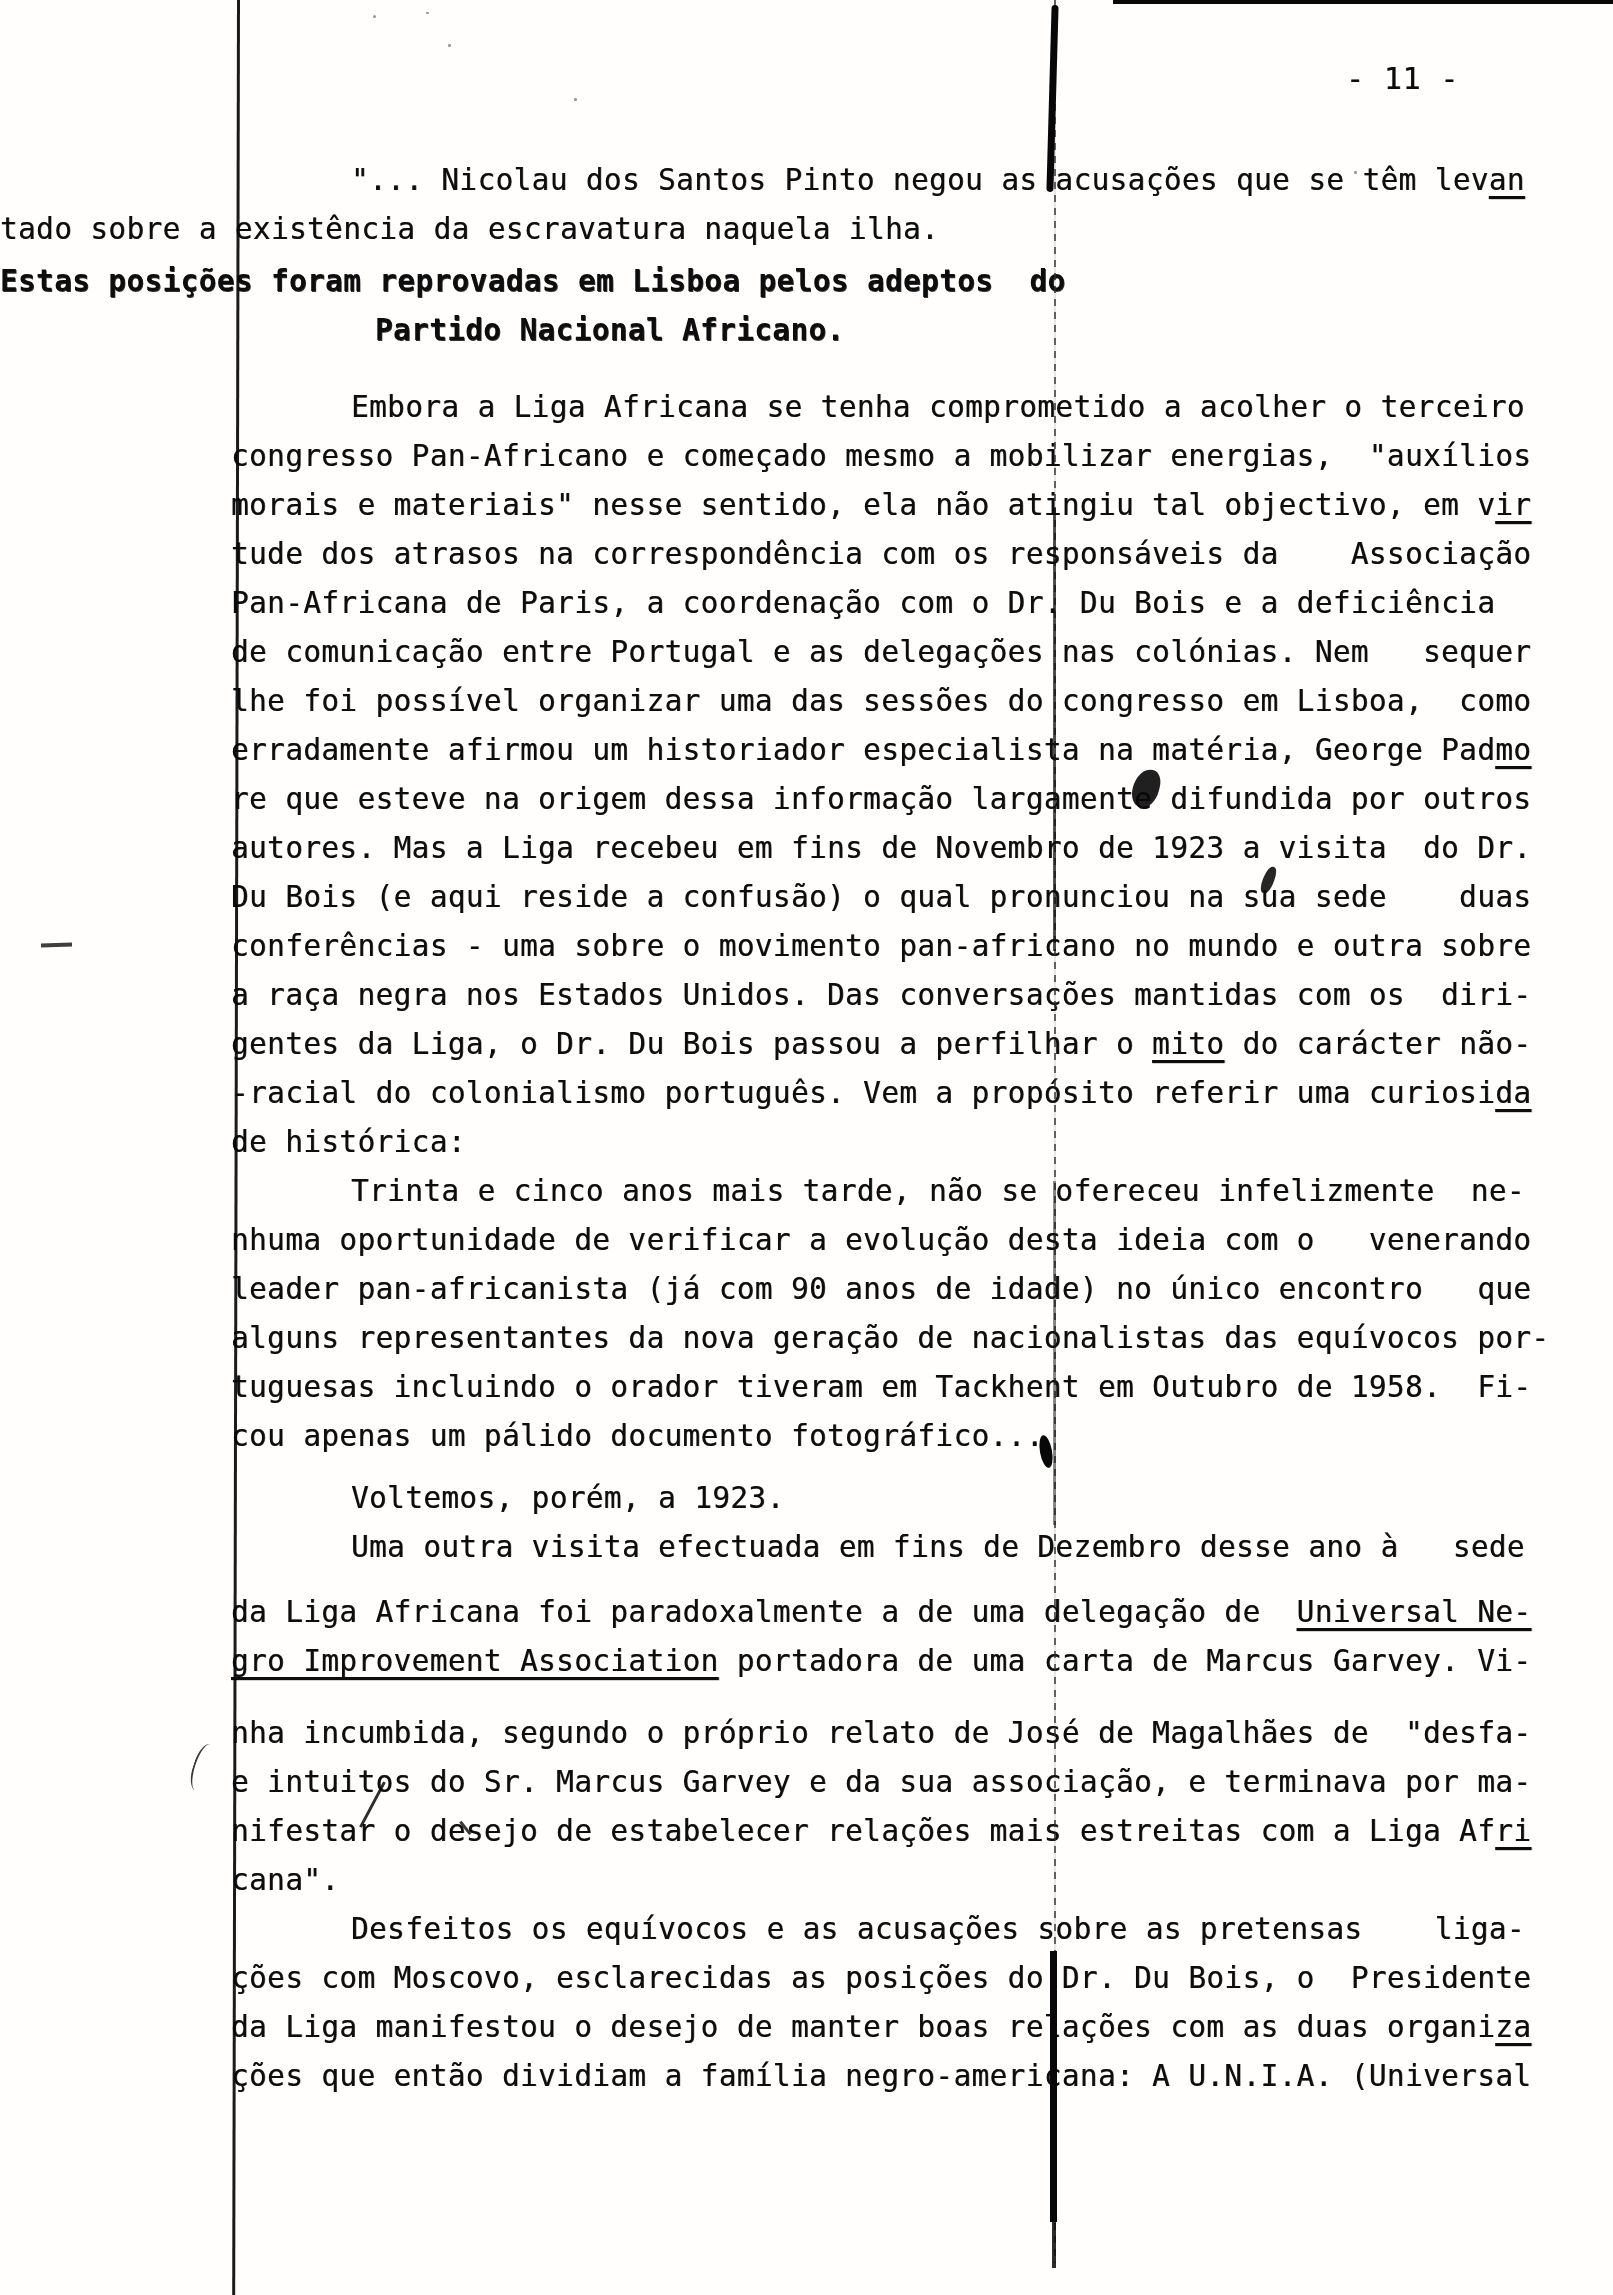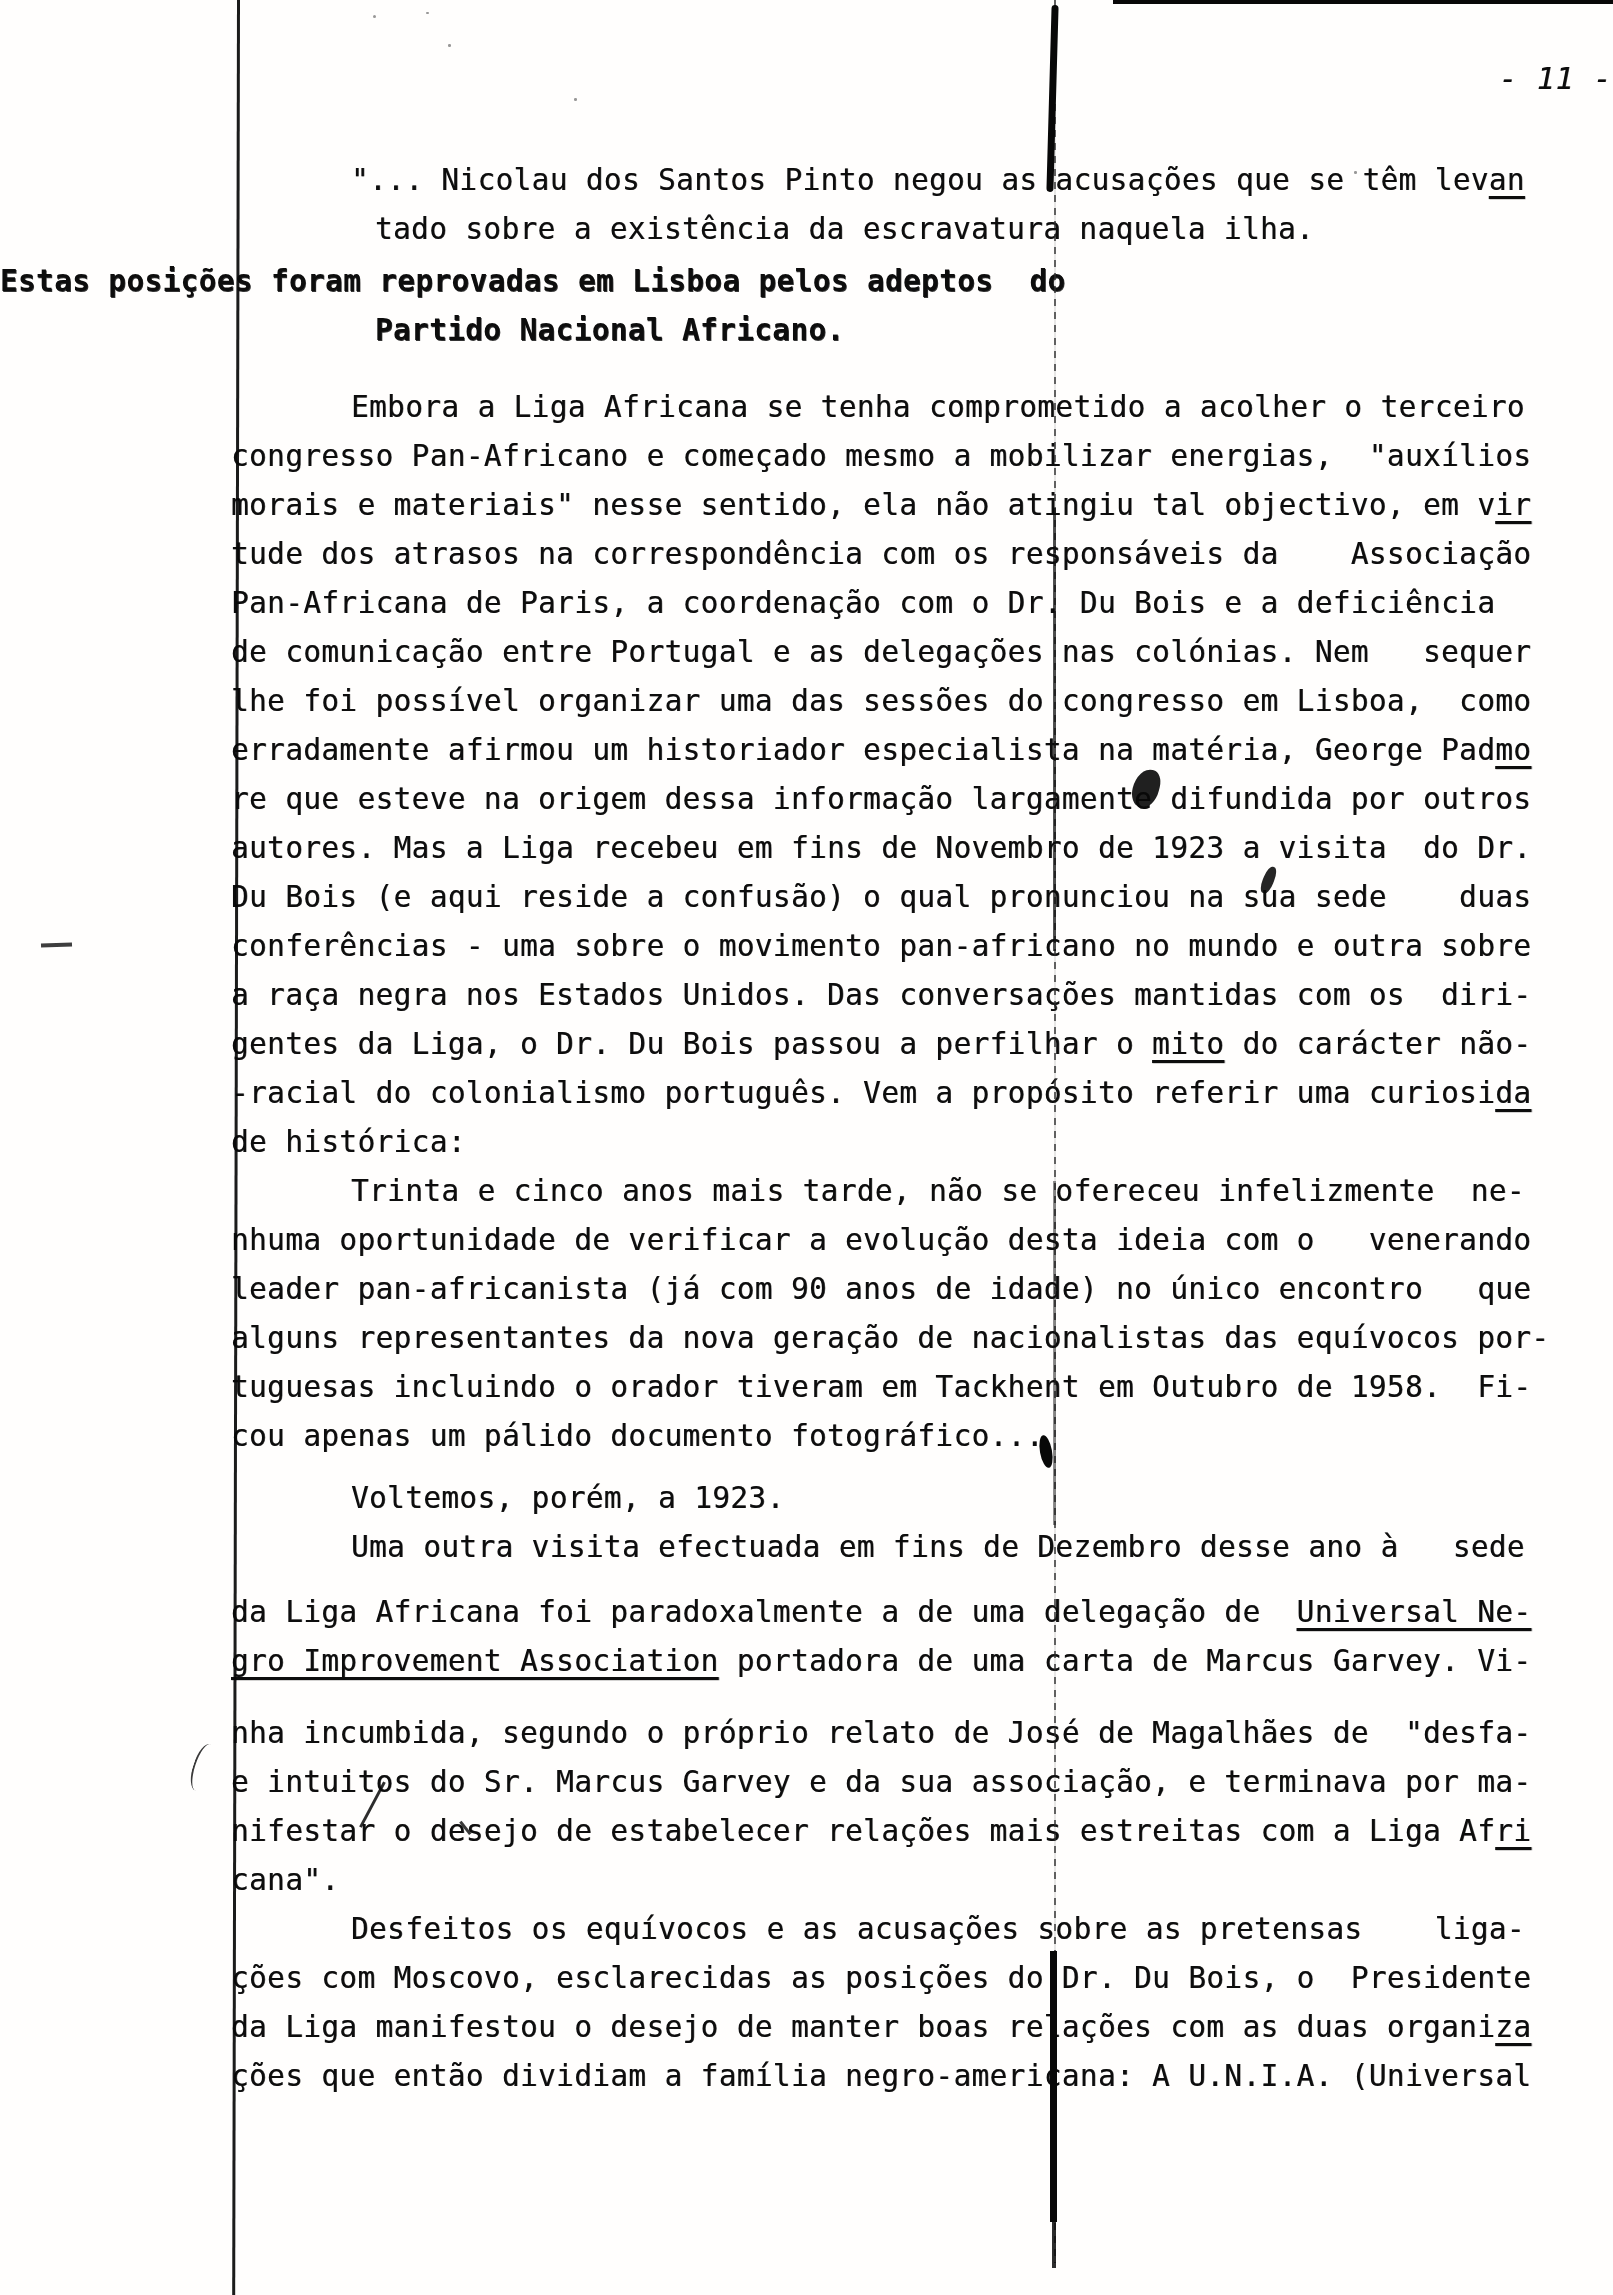--- a/index.html
+++ b/index.html
@@ -9,27 +9,26 @@
     position:relative;
     overflow:hidden;
     font-family:"DejaVu Sans Mono", monospace;
   }
   .page {
     position:absolute; inset:0;
     background:#fffefd;
   }
   .page-number {
     position:absolute;
-    left:1499px; top:61px;
+    left:1346px; top:61px;
     font-size:30px;
     color:#0c0c0c;
     white-space:pre;
     letter-spacing:0.8px;
     text-shadow:0.5px 0.3px 0 rgba(10,10,10,0.65);
-    font-style:italic;
   }
   .text-layer {
     position:absolute;
     top:156px; left:0;
     width:1613px;
     color:#0d0d0d;
     font-size:29.5px;
     text-shadow:0.5px 0.3px 0 rgba(10,10,10,0.6);
   }
   .line {
@@ -79,21 +78,21 @@
 </style>
 </head>
 <body>
 
 <div class="page">
 
   <div class="page-number">- 11 -</div>
 
   <div class="text-layer">
       <div class="line" style="padding-left: 351px;"><span>"... Nicolau dos Santos Pinto negou as acusações que se têm lev</span><span class="u">an</span></div>
-      <div class="line" style="padding-left: 375px;"><span>tado sobre a existência da escravatura naquela ilha.</span></div>
+      <div class="line" style=""><span>tado sobre a existência da escravatura naquela ilha.</span></div>
       <div class="line bold" style="margin-top: 3.3px;"><span>Estas posições foram reprovadas em Lisboa pelos adeptos  do</span></div>
       <div class="line bold" style="padding-left: 375px;"><span>Partido Nacional Africano.</span></div>
       <div class="line" style="padding-left: 351px; margin-top: 28px;"><span>Embora a Liga Africana se tenha comprometido a acolher o terceiro</span></div>
       <div class="line" style="padding-left: 231px;"><span>congresso Pan-Africano e começado mesmo a mobilizar energias,  "auxílios</span></div>
       <div class="line" style="padding-left: 231px;"><span>morais e materiais" nesse sentido, ela não atingiu tal objectivo, em v</span><span class="u">ir</span></div>
       <div class="line" style="padding-left: 231px;"><span>tude dos atrasos na correspondência com os responsáveis da    Associação</span></div>
       <div class="line" style="padding-left: 231px;"><span>Pan-Africana de Paris, a coordenação com o Dr. Du Bois e a deficiência</span></div>
       <div class="line" style="padding-left: 231px;"><span>de comunicação entre Portugal e as delegações nas colónias. Nem   sequer</span></div>
       <div class="line" style="padding-left: 231px;"><span>lhe foi possível organizar uma das sessões do congresso em Lisboa,  como</span></div>
       <div class="line" style="padding-left: 231px;"><span>erradamente afirmou um historiador especialista na matéria, George Pad</span><span class="u">mo</span></div>

